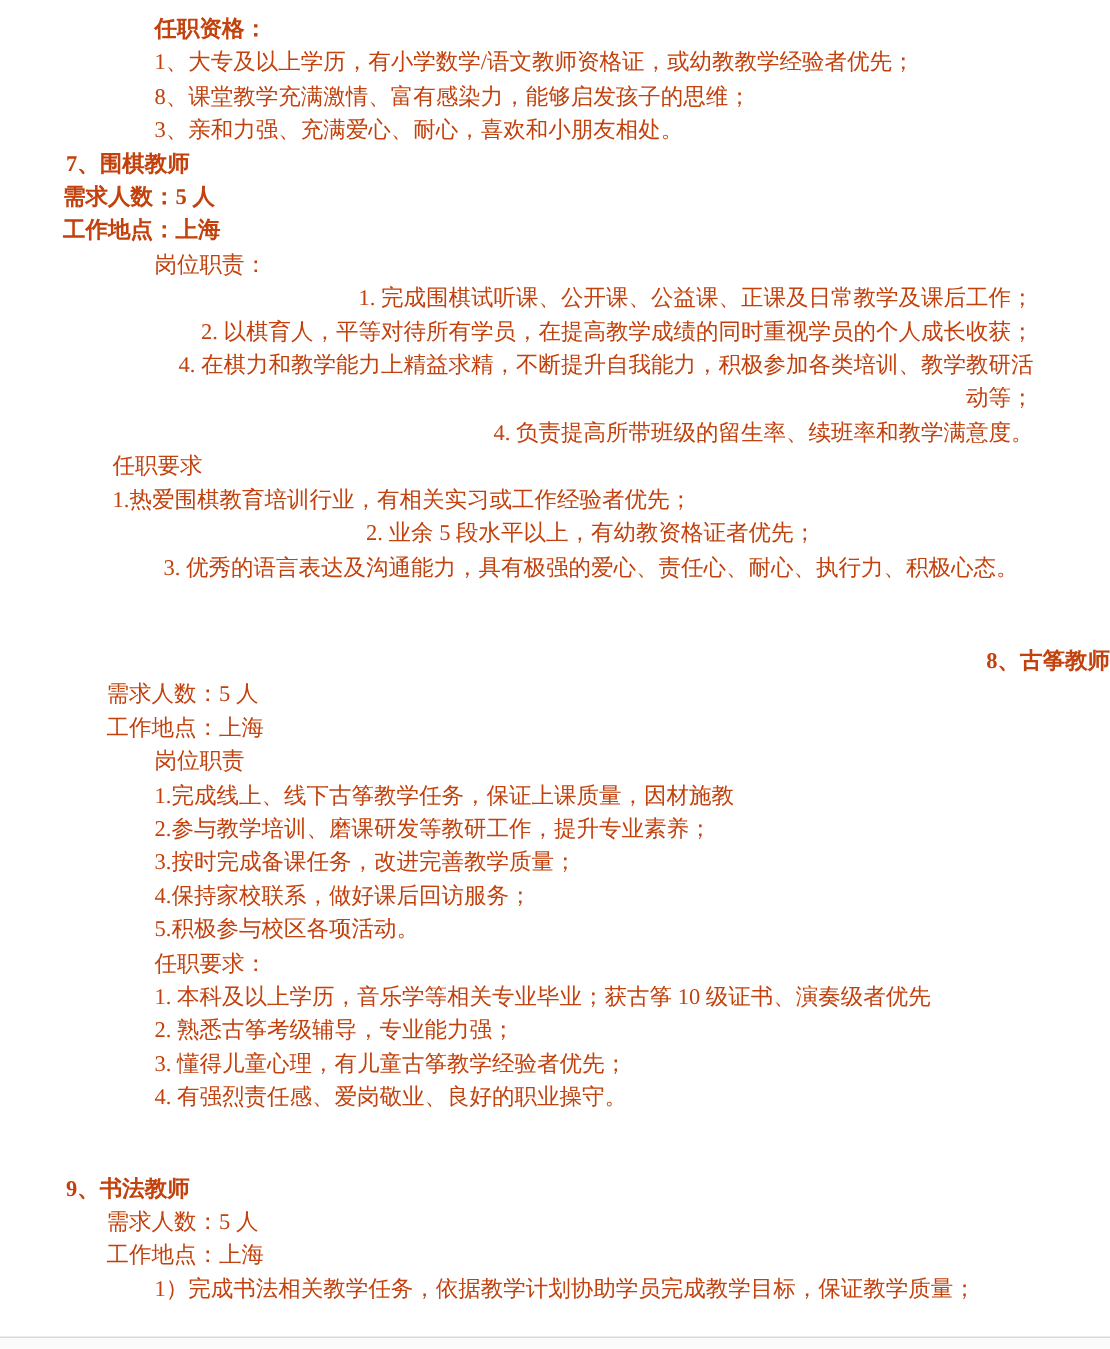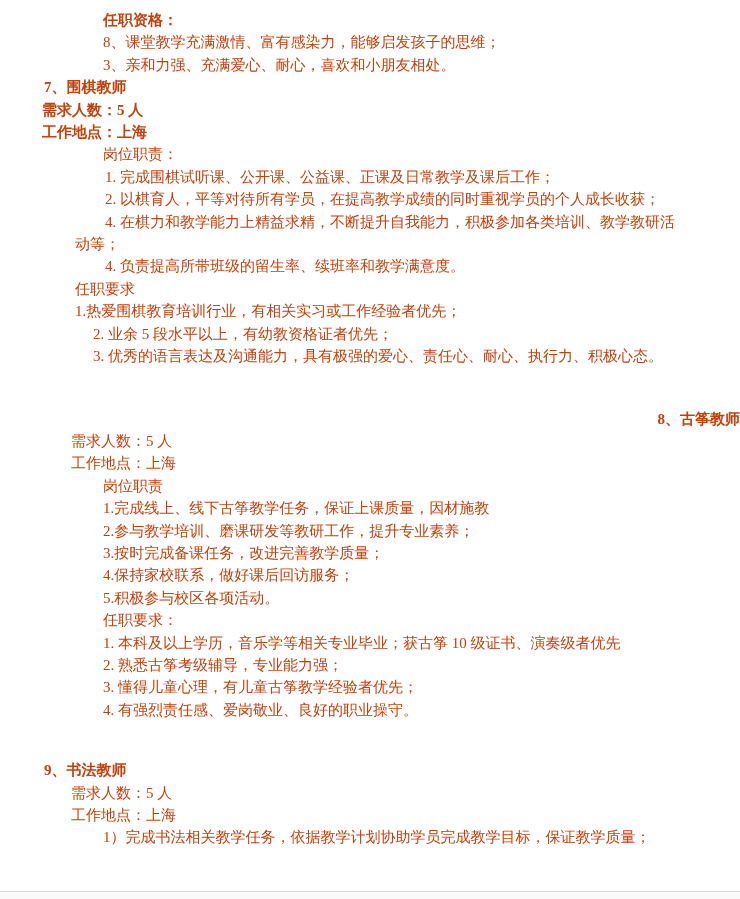--- a/index.html
+++ b/index.html
@@ -28,37 +28,39 @@
   }
   .line { white-space: normal; }
   .bold { font-weight: 700; }
 
   
   .ind-body   { margin-left: 103px; margin-right: 45px; }
   .ind-title  { margin-left: 44px; }
   .ind-meta7  { margin-left: 42px; }
   .ind-meta   { margin-left: 71px; }
   .ind-hang   { margin-left: 75px; margin-right: 45px; }
-  .ind-req23  { margin-left: 93px; margin-right: 45px; }
+  .ind-req23  { margin-left: 93px; margin-right: 45px; text-align: center; }
 
   
   .duties7-item {
     margin-left: 75px;
     width: 614px;
     text-indent: 30px;
+    text-align: right;
   }
   .gap-before-s8 { margin-top: 40px; text-align: right; }
   .gap-before-s9 { margin-top: 38px; }
 </style>
 </head>
 <body>
 
 <div class="page">
 
   <div class="line bold ind-body">任职资格：</div>
+  <div class="line ind-body">1、大专及以上学历，有小学数学/语文教师资格证，或幼教教学经验者优先；</div>
   <div class="line ind-body">8、课堂教学充满激情、富有感染力，能够启发孩子的思维；</div>
   <div class="line ind-body">3、亲和力强、充满爱心、耐心，喜欢和小朋友相处。</div>
 
   <div class="line bold ind-title">7、围棋教师</div>
   <div class="line bold ind-meta7">需求人数：5 人</div>
   <div class="line bold ind-meta7">工作地点：上海</div>
   <div class="line ind-body">岗位职责：</div>
   <div class="line duties7-item">1. 完成围棋试听课、公开课、公益课、正课及日常教学及课后工作；</div>
   <div class="line duties7-item">2. 以棋育人，平等对待所有学员，在提高教学成绩的同时重视学员的个人成长收获；</div>
   <div class="line duties7-item">4. 在棋力和教学能力上精益求精，不断提升自我能力，积极参加各类培训、教学教研活动等；</div>

